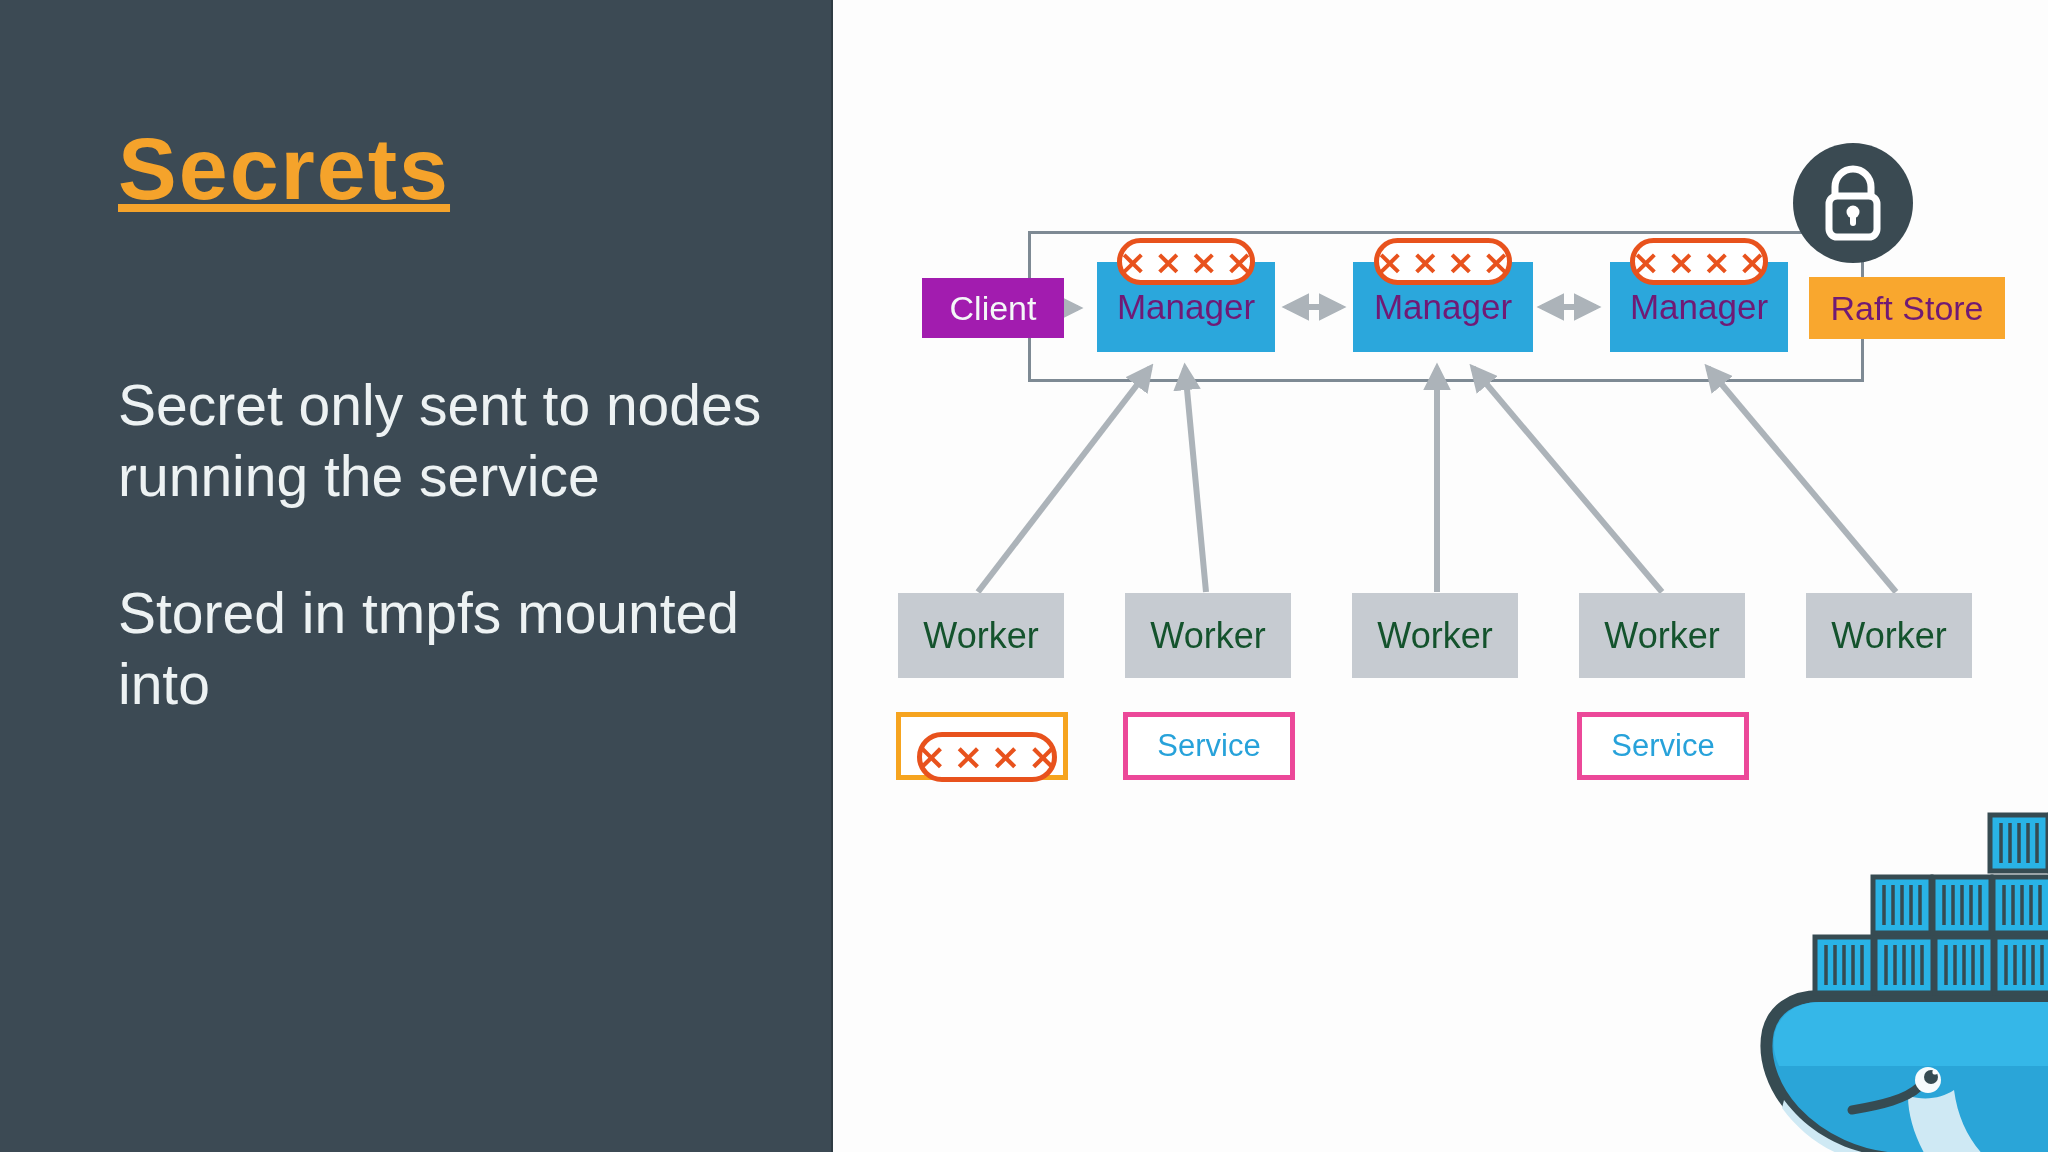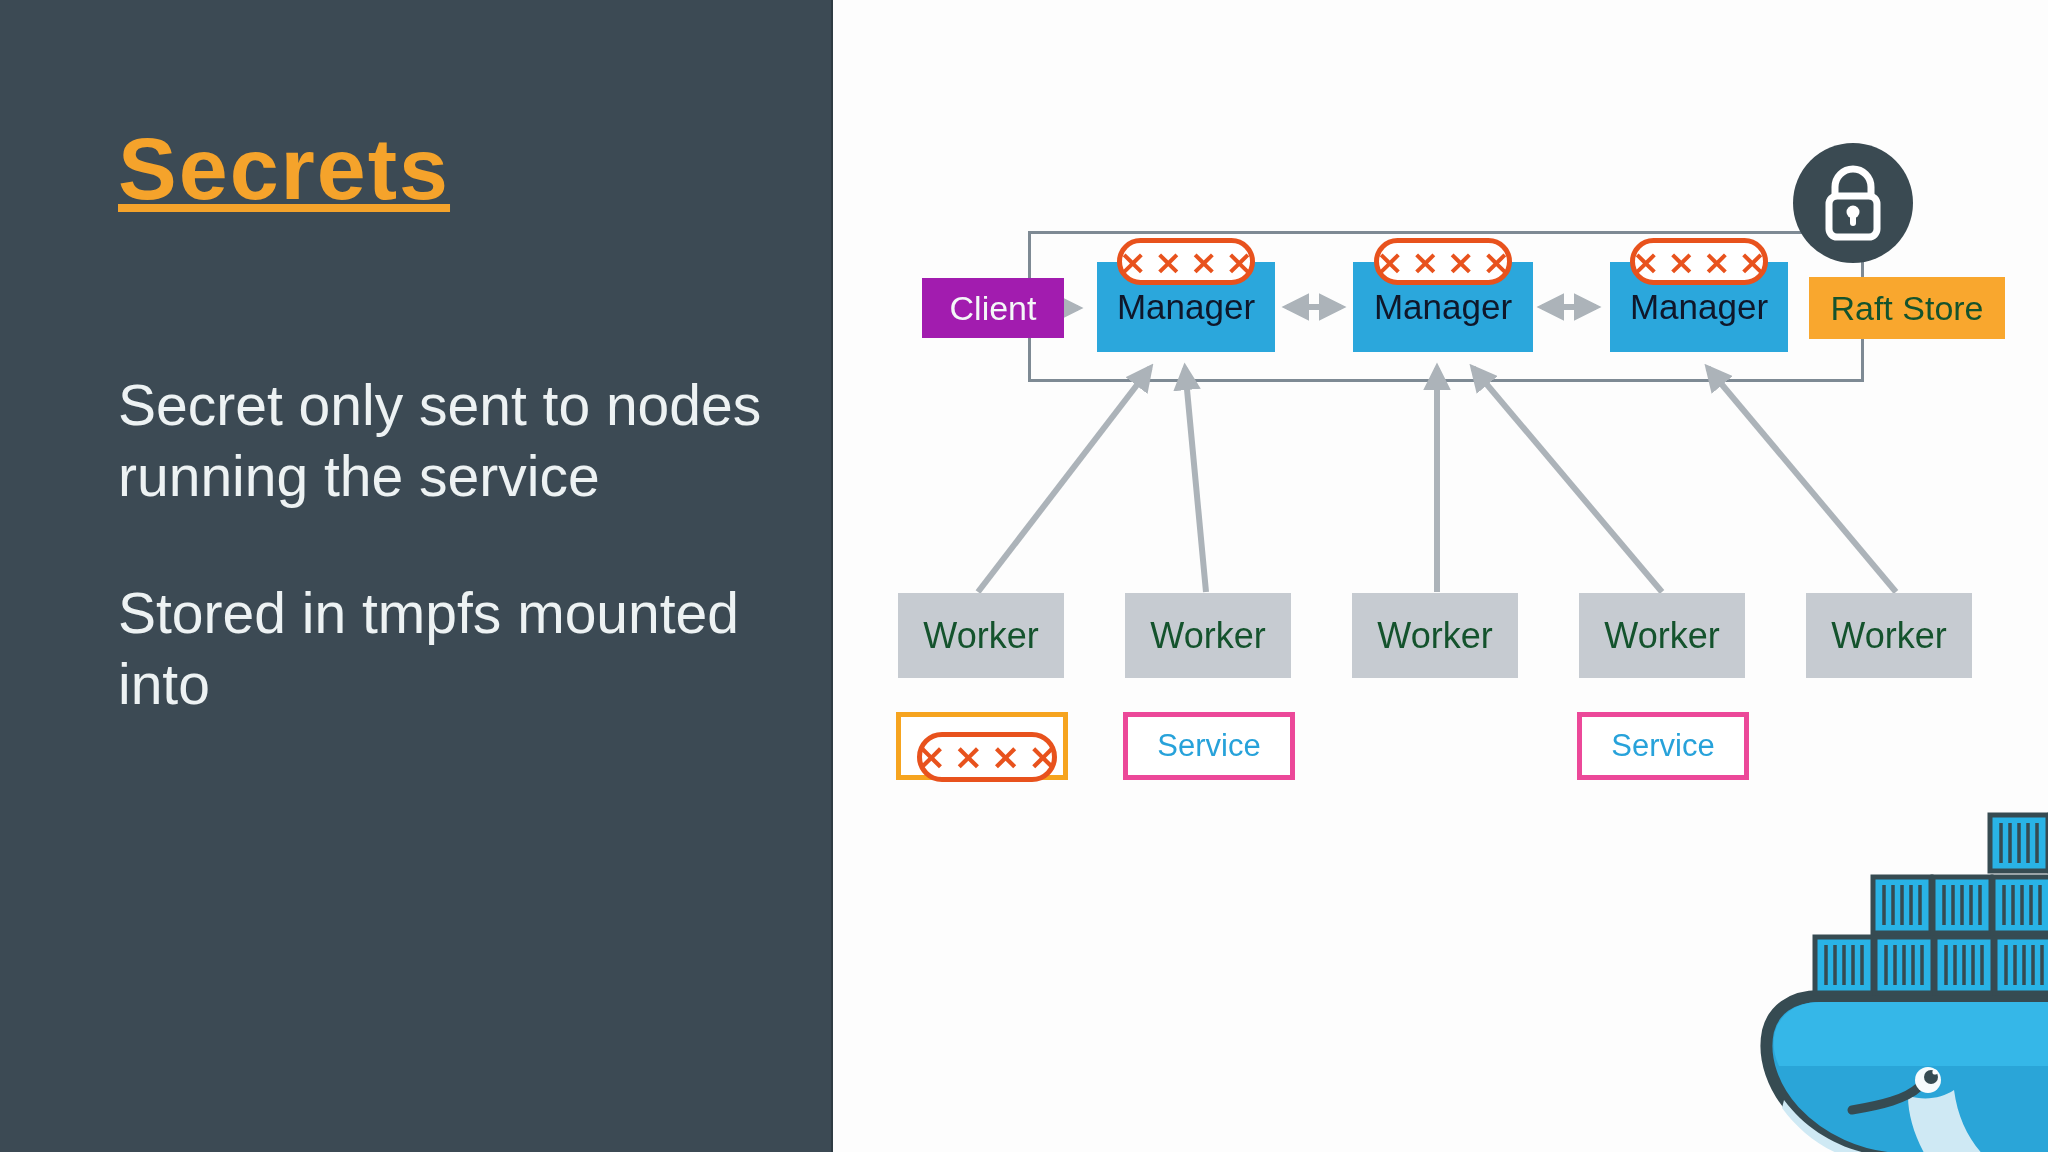--- a/index.html
+++ b/index.html
@@ -26,25 +26,25 @@
   .cluster-rect{
     position:absolute;left:1028px;top:231px;width:836px;height:151px;
     border:3px solid #7E8A94;box-sizing:border-box;z-index:1;background:transparent;
   }
   .arrow-layer{position:absolute;left:0;top:0;width:2048px;height:1152px;z-index:2;pointer-events:none;}
   .node{
     position:absolute;display:flex;align-items:center;justify-content:center;
     box-sizing:border-box;z-index:3;
   }
   .client{left:922px;top:278px;width:142px;height:60px;background:#a21caf;color:#F4F7F8;font-size:34px;}
-  .manager{background:#2BA7DC;color:#0f172a;font-size:35px;}
+  .manager{background:#2BA7DC;color:#701a75;font-size:35px;}
   .m1{left:1097px;top:262px;width:178px;height:90px;}
   .m2{left:1353px;top:262px;width:180px;height:90px;}
   .m3{left:1610px;top:262px;width:178px;height:90px;}
-  .raft{left:1809px;top:277px;width:196px;height:62px;background:#F9A72E;color:#14532d;font-size:34px;}
+  .raft{left:1809px;top:277px;width:196px;height:62px;background:#F9A72E;color:#701a75;font-size:34px;}
   .worker{background:#C6CBD1;color:#14532d;font-size:36px;width:166px;height:85px;top:593px;}
   .w1{left:898px;} .w2{left:1125px;} .w3{left:1352px;} .w4{left:1579px;} .w5{left:1806px;}
   .service{
     background:#FFFFFF;color:#27A2DA;font-size:31px;top:712px;height:68px;width:172px;
     border:5px solid #ec4899;
   }
   .s1{left:896px;border-color:#F6A41F;}
   .s2{left:1123px;}
   .s4{left:1577px;}
   

